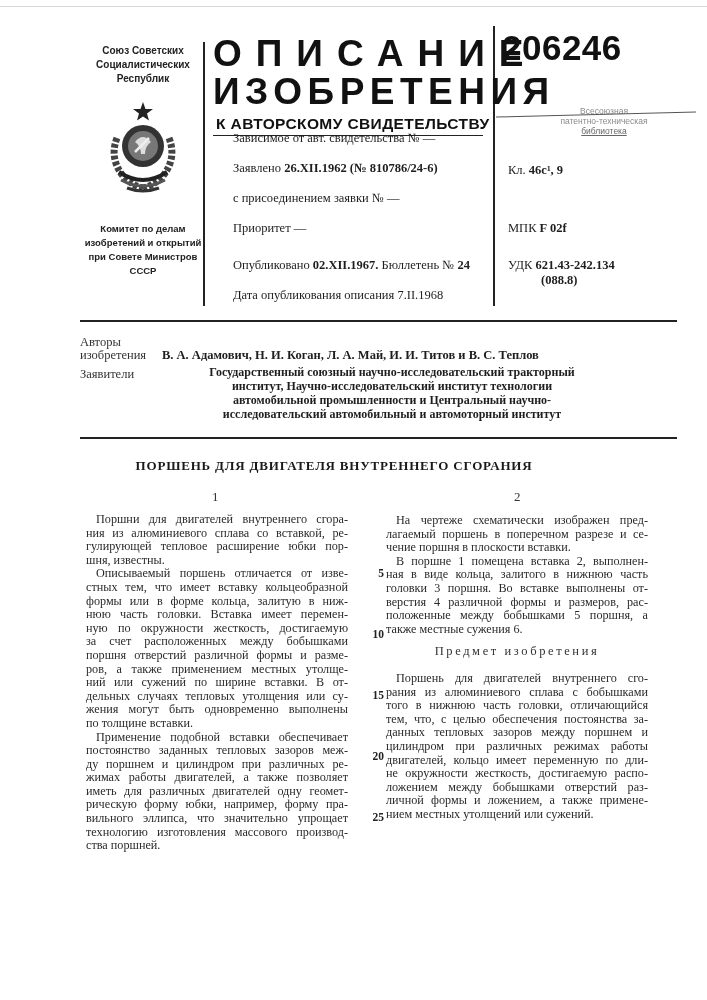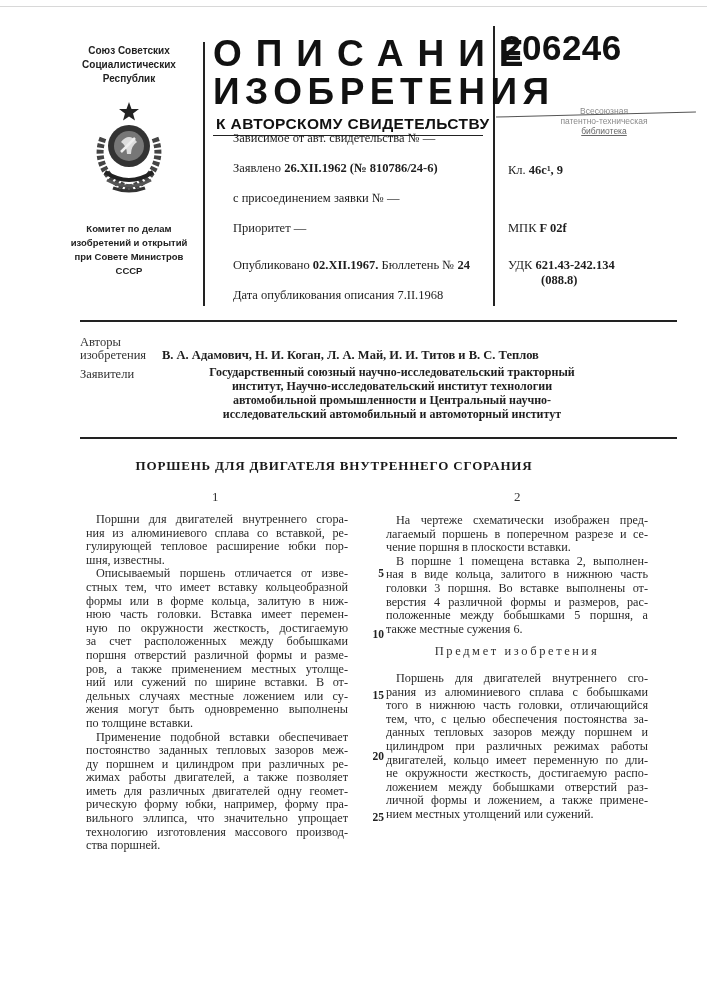--- a/index.html
+++ b/index.html
@@ -2,21 +2,21 @@
 <html><head>
   <meta charset="utf-8">
   <style>
     * { box-sizing: border-box; margin: 0; padding: 0; }
     html, body { width: 707px; height: 1000px; background: #ffffff; overflow: hidden; }
     body { position: relative; font-family: "Liberation Serif", "DejaVu Serif", serif; color: #1a1a1a; }
 
     .topline { position: absolute; left: 0; top: 6px; width: 707px; height: 1px; background: #d8d8d8; }
 
     
-    .left-block { position: absolute; left: 68px; top: 44px; width: 122px; text-align: center; font-family: "Liberation Sans", "DejaVu Sans", sans-serif; font-weight: bold; font-size: 10px; line-height: 14px; color: #222; }
+    .left-block { position: absolute; left: 82px; top: 44px; width: 122px; text-align: center; font-family: "Liberation Sans", "DejaVu Sans", sans-serif; font-weight: bold; font-size: 10px; line-height: 14px; color: #222; }
     .left-block .country div { display: block; }
     .emblem { width: 92px; height: 96px; margin: 14px auto 22px auto; }
     .committee div { display: block; font-size: 9.5px; line-height: 14px; }
 
     
     .vline { position: absolute; width: 2px; background: #222; }
     .vline.v1 { left: 203px; top: 42px; height: 264px; }
     .vline.v2 { left: 493px; top: 26px; height: 280px; }
 
     
@@ -165,21 +165,21 @@
   <span class="ln last">шня, известны.</span>
   <span class="ln ind">Описываемый поршень отличается от изве-</span>
   <span class="ln">стных тем, что имеет вставку кольцеобразной</span>
   <span class="ln">формы или в форме кольца, залитую в ниж-</span>
   <span class="ln">нюю часть головки. Вставка имеет перемен-</span>
   <span class="ln">ную по  окружности  жесткость, достигаемую</span>
   <span class="ln">за счет расположенных  между  бобышками</span>
   <span class="ln">поршня отверстий различной формы и разме-</span>
   <span class="ln">ров, а также применением местных утолще-</span>
   <span class="ln">ний или сужений  по  ширине вставки. В от-</span>
-  <span class="ln">дельных случаях местные ложением или су-</span>
+  <span class="ln">дельных случаях тепловых утолщения или су-</span>
   <span class="ln">жения могут быть одновременно выполнены</span>
   <span class="ln last">по толщине вставки.</span>
   <span class="ln ind">Применение подобной вставки обеспечивает</span>
   <span class="ln">постоянство заданных тепловых зазоров меж-</span>
   <span class="ln">ду поршнем и цилиндром при различных ре-</span>
   <span class="ln">жимах работы двигателей, а также позволяет</span>
   <span class="ln">иметь для различных двигателей одну геомет-</span>
   <span class="ln">рическую форму юбки, например, форму пра-</span>
   <span class="ln">вильного эллипса, что значительно упрощает</span>
   <span class="ln">технологию изготовления массового производ-</span>

